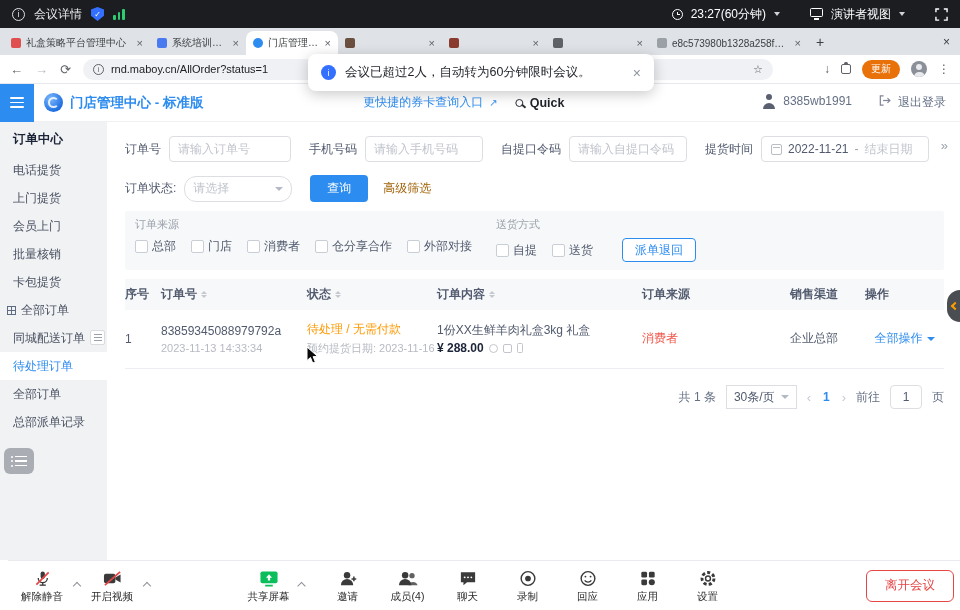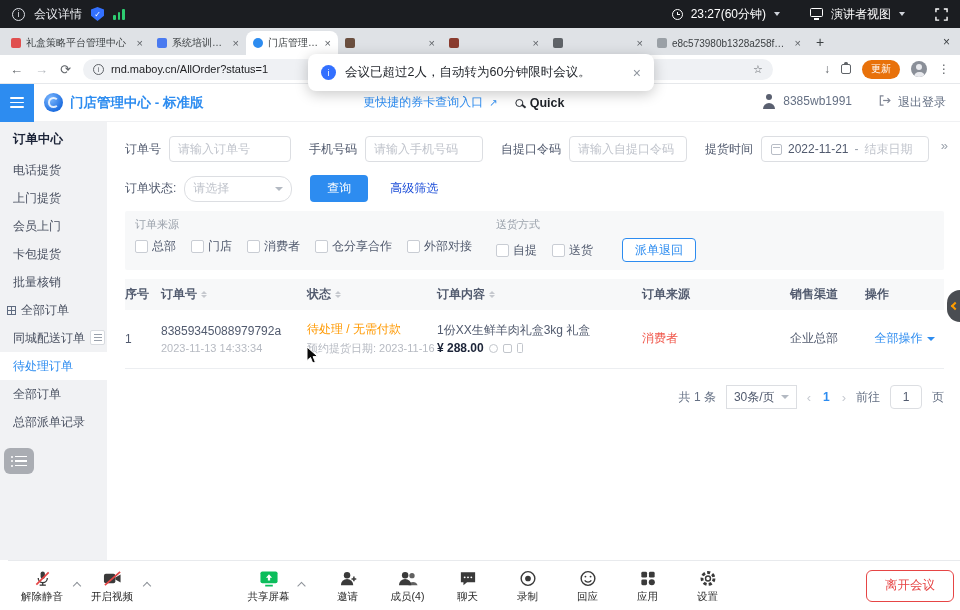--- a/index.html
+++ b/index.html
@@ -110,21 +110,21 @@
 .datebox{display:flex;align-items:center;gap:6px;border:1px solid #dcdee2;border-radius:4px;height:26px;padding:0 9px;width:168px;background:#fff}
 .cal{width:11px;height:11px;border:1.2px solid #b8bdc6;border-radius:2px;position:relative;flex:none}
 .cal::before{content:"";position:absolute;left:1px;right:1px;top:2.2px;height:1.1px;background:#b8bdc6}
 .d-start{color:#515a6e}.d-sep{color:#98a0ab}.d-end{color:#c0c4cc}
 .dbl{position:absolute;right:12px;top:16px;color:#9aa1ab;font-size:13px}
 .row2{margin-top:13px}
 .sel{display:flex;align-items:center;justify-content:space-between;border:1px solid #dcdee2;border-radius:12px;height:26px;padding:0 8px;width:108px;background:#fff}
 .sel-ph{color:#c0c4cc}
 .tri{width:0;height:0;border-left:4px solid transparent;border-right:4px solid transparent;border-top:4.5px solid #b3b9c2}
 .btn-q{height:27px;padding:0 17px;margin-left:18px;background:#2d8cf0;color:#fff;border:none;border-radius:4px;font-size:12px;cursor:pointer}
-.adv{color:#1d4ed8;margin-left:22px;cursor:pointer}
+.adv{color:#a16207;margin-left:15px;cursor:pointer}
 .panel{margin-top:9px;background:#f7f8f9;border-radius:2px;padding:6px 10px 8px;display:flex;gap:24px}
 .pn-lbl{font-size:11px;color:#9aa1ab}
 .pn-checks{display:flex;align-items:center;gap:15px;margin-top:6px}
 .check{display:flex;align-items:center;gap:4px;color:#515a6e;cursor:pointer}
 .cb{width:13px;height:13px;border:1px solid #c9cdd4;border-radius:2px;background:#fff;flex:none}
 .btn-return{height:24px;padding:0 12px;background:#fff;color:#2d8cf0;border:1px solid #2d8cf0;border-radius:4px;font-size:12px;margin-left:14px;cursor:pointer}
 .tbl{margin-top:9px}
 .thead,.trow{display:grid;grid-template-columns:36px 146px 130px 205px 148px 75px 1fr}
 .thead{background:#f7f8f9;height:31px;align-items:center;color:#515a6e;font-weight:bold;font-size:12px}
 .th{display:flex;align-items:center;gap:4px}
@@ -297,22 +297,22 @@
   </div>
 </div>
 
 <div class="pbody">
 
   <div class="side">
     <div class="side-title">订单中心</div>
     <div class="s-item">电话提货</div>
     <div class="s-item">上门提货</div>
     <div class="s-item">会员上门</div>
+    <div class="s-item">批量核销</div>
     <div class="s-item">卡包提货</div>
-    <div class="s-item">批量核销</div>
     <div class="s-group">
       <span class="grid9"></span>
       <span>全部订单</span>
     </div>
     <div class="s-sub">同城配送订单</div>
     <div class="s-sub active">待处理订单</div>
     <div class="s-sub">全部订单</div>
     <div class="s-sub">总部派单记录</div>
     <div class="side-pin">
         <i></i>

